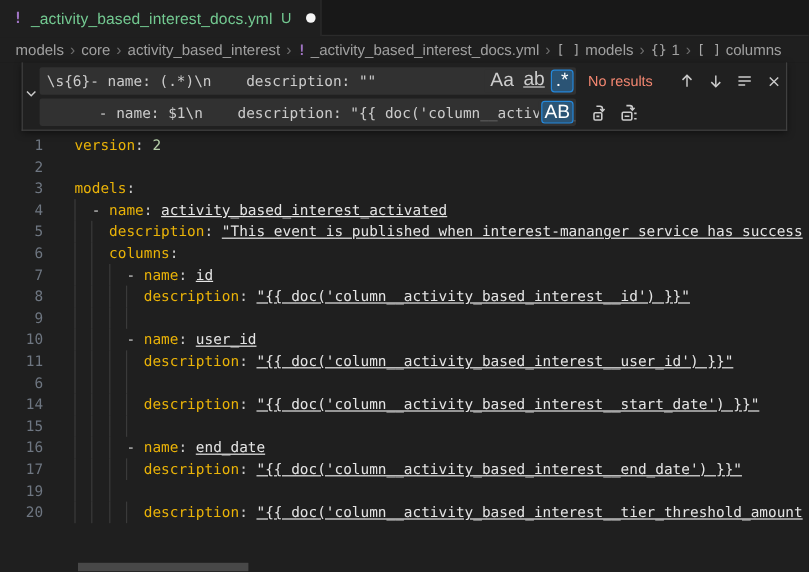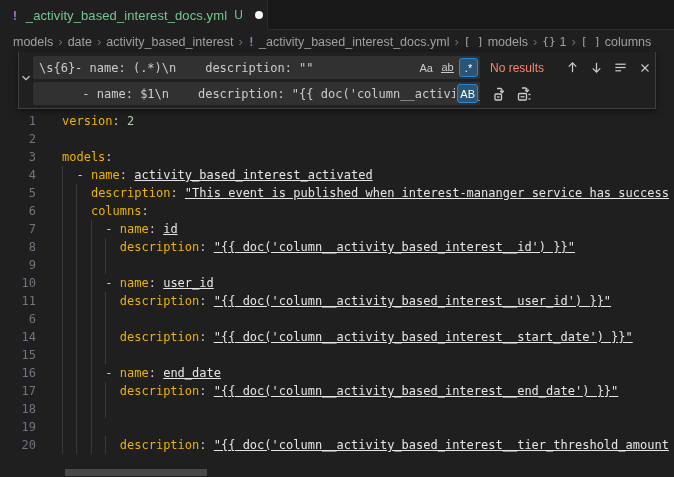--- a/index.html
+++ b/index.html
@@ -61,21 +61,21 @@
     width:447px; height:23px; background:#313131; border-radius:2px;
     position:relative; display:flex; align-items:center; padding-left:6px;
     font-family:"DejaVu Sans Mono", monospace; font-size:12px; color:#cccccc;
     overflow:hidden; cursor:text;
   }
   .fw-input .val { white-space:pre; overflow:hidden; }
   .opts { position:absolute; right:2px; top:2px; display:flex; gap:2px; background:#313131; padding-left:2px; }
   .opt {
     min-width:19px; height:19px; padding:0 2px; border-radius:3px; border:1px solid transparent;
     display:flex; align-items:center; justify-content:center;
-    font-family:"Liberation Sans", sans-serif; font-size:11px; color:#cccccc; cursor:pointer;
+    font-family:"Liberation Sans", sans-serif; font-size:16px; color:#cccccc; cursor:pointer;
   }
   .opt.active { background:rgba(36,137,219,.40); border-color:#2488db; color:#ffffff; }
   .opt .ul { border-bottom:1px solid #cccccc; line-height:10px; }
   .fw-status { color:#f48771; font-size:12px; margin-left:10px; width:70px; flex:0 0 auto; }
   .icon-btn {
     width:21px; height:21px; display:flex; align-items:center; justify-content:center;
     border-radius:3px; cursor:pointer; flex:0 0 auto;
   }
   .icon-btn + .icon-btn { margin-left:3px; }
   .icon-btn svg { stroke:#cccccc; fill:none; stroke-width:1.3; }
@@ -98,21 +98,21 @@
     <span class="dirty-dot"></span>
   </div>
 </div>
 
 <div class="breadcrumbs" id="breadcrumbs">
     <span class="crumb">
       <span>models</span>
     </span>
     <span class="crumb-sep">›</span>
     <span class="crumb">
-      <span>date</span>
+      <span>core</span>
     </span>
     <span class="crumb-sep">›</span>
     <span class="crumb">
       <span>activity_based_interest</span>
     </span>
     <span class="crumb-sep">›</span>
     <span class="crumb">
       <span class="yaml-icon">!</span>
       <span>_activity_based_interest_docs.yml</span>
     </span>
@@ -144,21 +144,20 @@
       <div class="line"><span class="ln">7</span><span class="guide" style="left: 62px;"></span><span class="guide" style="left: 76.45px;"></span><span class="guide" style="left: 90.9px;"></span><span class="codetxt"><span class="tok-p">      - </span><span class="tok-k">name</span><span class="tok-p">: </span><span class="tok-s">id</span></span></div>
       <div class="line"><span class="ln">8</span><span class="guide" style="left: 62px;"></span><span class="guide" style="left: 76.45px;"></span><span class="guide" style="left: 90.9px;"></span><span class="guide" style="left: 105.35px;"></span><span class="codetxt"><span class="tok-p">        </span><span class="tok-k">description</span><span class="tok-p">: </span><span class="tok-s">"{{ doc('column__activity_based_interest__id') }}"</span></span></div>
       <div class="line"><span class="ln">9</span><span class="guide" style="left: 62px;"></span><span class="guide" style="left: 76.45px;"></span><span class="guide" style="left: 90.9px;"></span><span class="guide" style="left: 105.35px;"></span><span class="codetxt"></span></div>
       <div class="line"><span class="ln">10</span><span class="guide" style="left: 62px;"></span><span class="guide" style="left: 76.45px;"></span><span class="guide" style="left: 90.9px;"></span><span class="codetxt"><span class="tok-p">      - </span><span class="tok-k">name</span><span class="tok-p">: </span><span class="tok-s">user_id</span></span></div>
       <div class="line"><span class="ln">11</span><span class="guide" style="left: 62px;"></span><span class="guide" style="left: 76.45px;"></span><span class="guide" style="left: 90.9px;"></span><span class="guide" style="left: 105.35px;"></span><span class="codetxt"><span class="tok-p">        </span><span class="tok-k">description</span><span class="tok-p">: </span><span class="tok-s">"{{ doc('column__activity_based_interest__user_id') }}"</span></span></div>
       <div class="line"><span class="ln">6</span><span class="guide" style="left: 62px;"></span><span class="guide" style="left: 76.45px;"></span><span class="guide" style="left: 90.9px;"></span><span class="guide" style="left: 105.35px;"></span><span class="codetxt"></span></div>
       <div class="line"><span class="ln">14</span><span class="guide" style="left: 62px;"></span><span class="guide" style="left: 76.45px;"></span><span class="guide" style="left: 90.9px;"></span><span class="guide" style="left: 105.35px;"></span><span class="codetxt"><span class="tok-p">        </span><span class="tok-k">description</span><span class="tok-p">: </span><span class="tok-s">"{{ doc('column__activity_based_interest__start_date') }}"</span></span></div>
       <div class="line"><span class="ln">15</span><span class="guide" style="left: 62px;"></span><span class="guide" style="left: 76.45px;"></span><span class="guide" style="left: 90.9px;"></span><span class="guide" style="left: 105.35px;"></span><span class="codetxt"></span></div>
       <div class="line"><span class="ln">16</span><span class="guide" style="left: 62px;"></span><span class="guide" style="left: 76.45px;"></span><span class="guide" style="left: 90.9px;"></span><span class="codetxt"><span class="tok-p">      - </span><span class="tok-k">name</span><span class="tok-p">: </span><span class="tok-s">end_date</span></span></div>
       <div class="line"><span class="ln">17</span><span class="guide" style="left: 62px;"></span><span class="guide" style="left: 76.45px;"></span><span class="guide" style="left: 90.9px;"></span><span class="guide" style="left: 105.35px;"></span><span class="codetxt"><span class="tok-p">        </span><span class="tok-k">description</span><span class="tok-p">: </span><span class="tok-s">"{{ doc('column__activity_based_interest__end_date') }}"</span></span></div>
-      <div class="line"><span class="ln">18</span><span class="guide" style="left: 62px;"></span><span class="guide" style="left: 76.45px;"></span><span class="guide" style="left: 90.9px;"></span><span class="guide" style="left: 105.35px;"></span><span class="codetxt"></span></div>
       <div class="line"><span class="ln">19</span><span class="guide" style="left: 62px;"></span><span class="guide" style="left: 76.45px;"></span><span class="guide" style="left: 90.9px;"></span></div>
       <div class="line"><span class="ln">20</span><span class="guide" style="left: 62px;"></span><span class="guide" style="left: 76.45px;"></span><span class="guide" style="left: 90.9px;"></span><span class="guide" style="left: 105.35px;"></span><span class="codetxt"><span class="tok-p">        </span><span class="tok-k">description</span><span class="tok-p">: </span><span class="tok-s">"{{ doc('column__activity_based_interest__tier_threshold_amount</span></span></div>
     </div>
   <div class="hscroll"></div>
 
   <div class="find-widget">
     <div class="toggle-col">
       <span>
         <svg width="14" height="14" viewBox="0 0 16 16" style="stroke:#cccccc;fill:none;stroke-width:1.4">
           <polyline points="4,6 8,10 12,6"></polyline>

